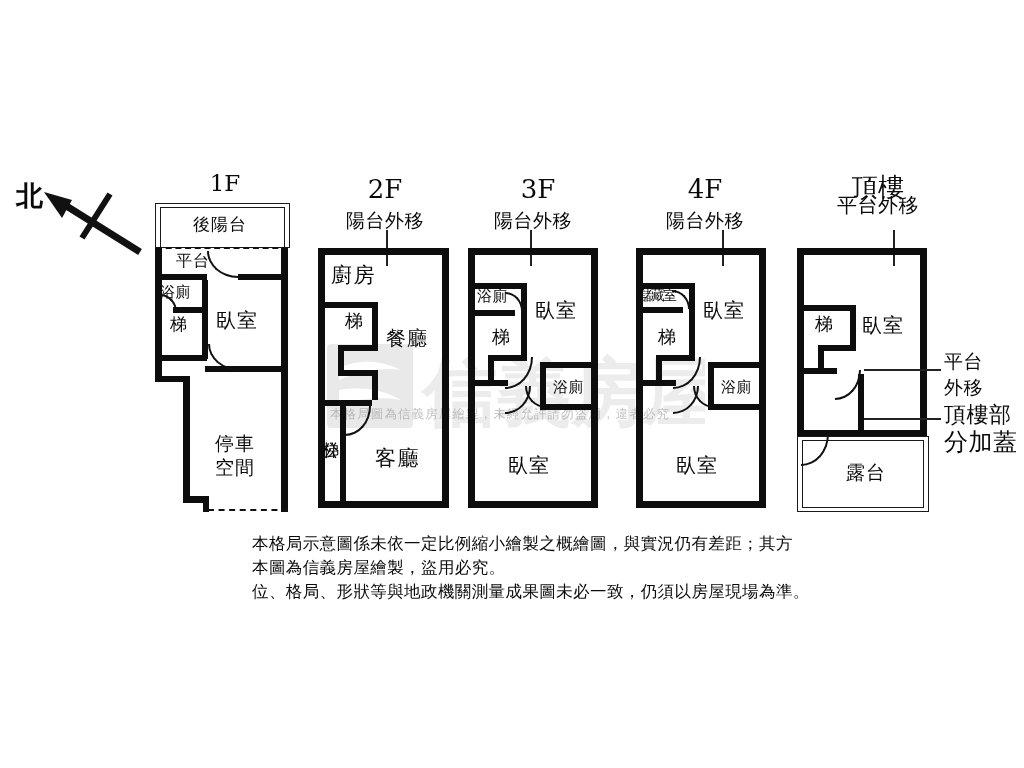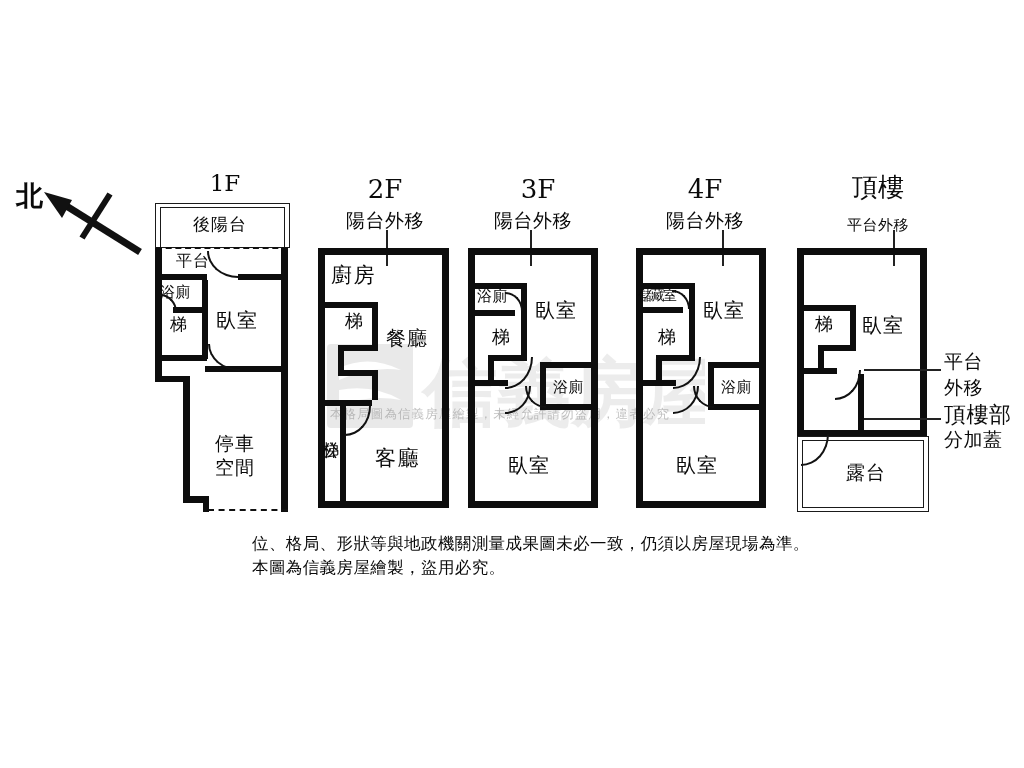--- a/index.html
+++ b/index.html
@@ -200,21 +200,21 @@
   <div class="w" style="left:708px;top:362px;width:6px;height:48px;"></div>
   <div class="w" style="left:708px;top:404px;width:58px;height:6px;"></div>
   <div class="lbl" style="left:721px;top:380px;font-size:15px;letter-spacing:.5px;">浴廁</div>
   <div class="arc arc-br" style="left:673px;top:357px;width:26px;height:30px;"></div>
   <div class="arc arc-bl" style="left:693px;top:386px;width:19px;height:20px;"></div>
   <div class="arc arc-br" style="left:673px;top:386px;width:24px;height:26px;"></div>
 
   <div class="lbl" style="left:676px;top:455px;font-size:20px;letter-spacing:1px;">臥室</div>
 
   <div class="floorttl" style="left:828px;top:170px;width:100px;font-size:26px;">頂樓</div>
-  <div class="floorttl" style="left:823px;top:216px;width:110px;font-size:15px;letter-spacing:.5px;font-family:Liberation Mono, monospace;">平台外移</div>
+  <div class="floorttl" style="left:823px;top:192px;width:110px;font-size:20px;letter-spacing:.5px;font-family:Liberation Mono, monospace;">平台外移</div>
   <div class="leader" style="left:893px;top:230px;width:1.6px;height:36px;"></div>
 
   <div class="w" style="left:797px;top:248px;width:130px;height:7px;"></div>
   <div class="w" style="left:797px;top:248px;width:7px;height:189px;"></div>
   <div class="w" style="left:920px;top:248px;width:7px;height:189px;"></div>
   <div class="w" style="left:797px;top:430px;width:130px;height:7px;"></div>
 
   <div class="w" style="left:804px;top:305px;width:52px;height:6px;"></div>
   <div class="w" style="left:850px;top:305px;width:6px;height:46px;"></div>
   <div class="w" style="left:818px;top:345px;width:38px;height:6px;"></div>
@@ -231,20 +231,21 @@
   <div class="thin" style="left:797px;top:436px;width:130px;height:74px;"></div>
   <div class="thin" style="left:802px;top:440px;width:120px;height:66px;"></div>
   <div class="lbl" style="left:846px;top:463px;font-size:19px;letter-spacing:1px;">露台</div>
 
   <div class="leader" style="left:864px;top:369px;width:77px;height:1.6px;"></div>
   <div class="lbl" style="left:944px;top:352px;font-size:19px;letter-spacing:.5px;">平台</div>
   <div class="lbl" style="left:944px;top:378px;font-size:19px;letter-spacing:.5px;">外移</div>
 
   <div class="leader" style="left:864px;top:418px;width:77px;height:1.6px;"></div>
   <div class="lbl" style="left:944px;top:404px;font-size:22px;letter-spacing:.5px;">頂樓部</div>
-  <div class="lbl" style="left:944px;top:430px;font-size:19px;letter-spacing:.5px;">分加蓋</div>
+  <div class="lbl" style="left:944px;top:430px;font-size:24px;letter-spacing:.5px;">分加蓋</div>
 
   <div id="disc">
+    <div>本格局示意圖係未依一定比例縮小繪製之概繪圖，與實況仍有差距；其方</div>
+    <div>本圖為信義房屋繪製，盜用必究。</div>
     <div>位、格局、形狀等與地政機關測量成果圖未必一致，仍須以房屋現場為準。</div>
-    <div>本圖為信義房屋繪製，盜用必究。</div>
   </div>
 
 </div>
 
 </body></html>

